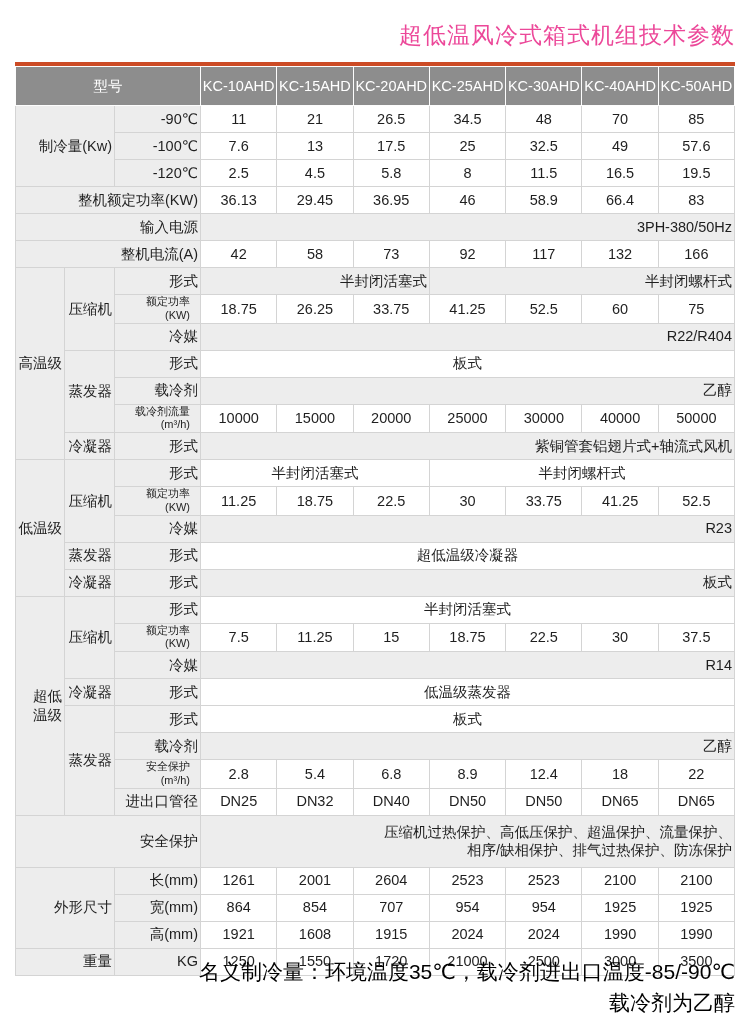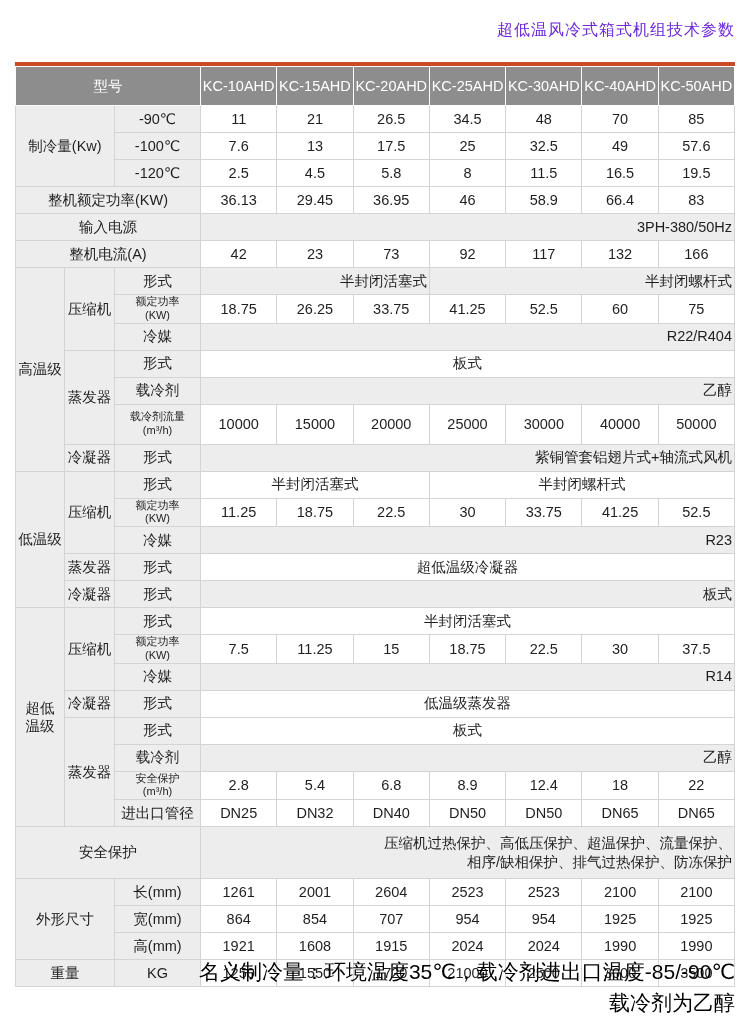--- a/index.html
+++ b/index.html
@@ -3,21 +3,21 @@
 <meta charset="utf-8">
 <style>
   html,body{margin:0;padding:0;}
   body{
     width:750px;height:1035px;position:relative;background:#ffffff;
     font-family:"Liberation Sans","DejaVu Sans",sans-serif;
     color:#222;
   }
   .page-title{
     position:absolute;top:20px;right:15px;
-    font-size:16px;font-weight:500;color:#6d28d9;letter-spacing:1px;
+    font-size:23px;font-weight:500;color:#ec4899;letter-spacing:1px;
     white-space:nowrap;
   }
   .table-wrap{position:absolute;left:15px;top:62px;width:720px;}
   .accent-bar{height:4px;background:var(--accent,#cc4b25);}
   table.spec{
     border-collapse:collapse;table-layout:fixed;width:720px;
     border:1px solid #c9c9c9;
   }
   col.c-group{width:49px;}
   col.c-sub{width:50px;}
@@ -29,21 +29,21 @@
     overflow:hidden;white-space:nowrap;margin-left:20px;
   }
   tbody td{
     border:1px solid #d4d4d4;
     text-align:center;vertical-align:middle;
     font-size:14.5px;color:#1f1f1f;
     height:26px;padding:0 2px;
     white-space:pre-line;line-height:1.25;
     overflow:hidden;
   }
-  td.lab,td.lab2{background:var(--label-bg,#ededed);}
+  td.lab,td.lab2{background:var(--label-bg,#ededed);text-align:right;}
   td.lab2{font-size:11px;padding:0 10px;}
   td.num{background:#ffffff;}
   td.sg{background:var(--label-bg,#ededed);text-align:right;}
   td.sw{background:#ffffff;}
   .footnote{
     position:absolute;top:956px;right:15px;text-align:right;
     color:#000000;font-size:21px;line-height:31px;
     white-space:nowrap;
   }
 </style>
@@ -121,21 +121,21 @@
           <td class="num">66.4</td>
           <td class="num">83</td>
         </tr>
         <tr>
           <td colspan="3" class="lab">输入电源</td>
           <td colspan="7" class="sg">3PH-380/50Hz</td>
         </tr>
         <tr>
           <td colspan="3" class="lab">整机电流(A)</td>
           <td class="num">42</td>
-          <td class="num">23</td>
+          <td class="num">58</td>
           <td class="num">73</td>
           <td class="num">92</td>
           <td class="num">117</td>
           <td class="num">132</td>
           <td class="num">166</td>
         </tr>
         <tr>
           <td rowspan="7" class="lab">高温级</td>
           <td rowspan="3" class="lab">压缩机</td>
           <td class="lab">形式</td>
@@ -158,21 +158,21 @@
         </tr>
         <tr>
           <td rowspan="3" class="lab">蒸发器</td>
           <td class="lab">形式</td>
           <td colspan="7" class="sw">板式</td>
         </tr>
         <tr>
           <td class="lab">载冷剂</td>
           <td colspan="7" class="sg">乙醇</td>
         </tr>
-        <tr style="height: 40px;">
+        <tr style="height: 28px;">
           <td class="lab2">载冷剂流量(m³/h)</td>
           <td class="num">10000</td>
           <td class="num">15000</td>
           <td class="num">20000</td>
           <td class="num">25000</td>
           <td class="num">30000</td>
           <td class="num">40000</td>
           <td class="num">50000</td>
         </tr>
         <tr>

